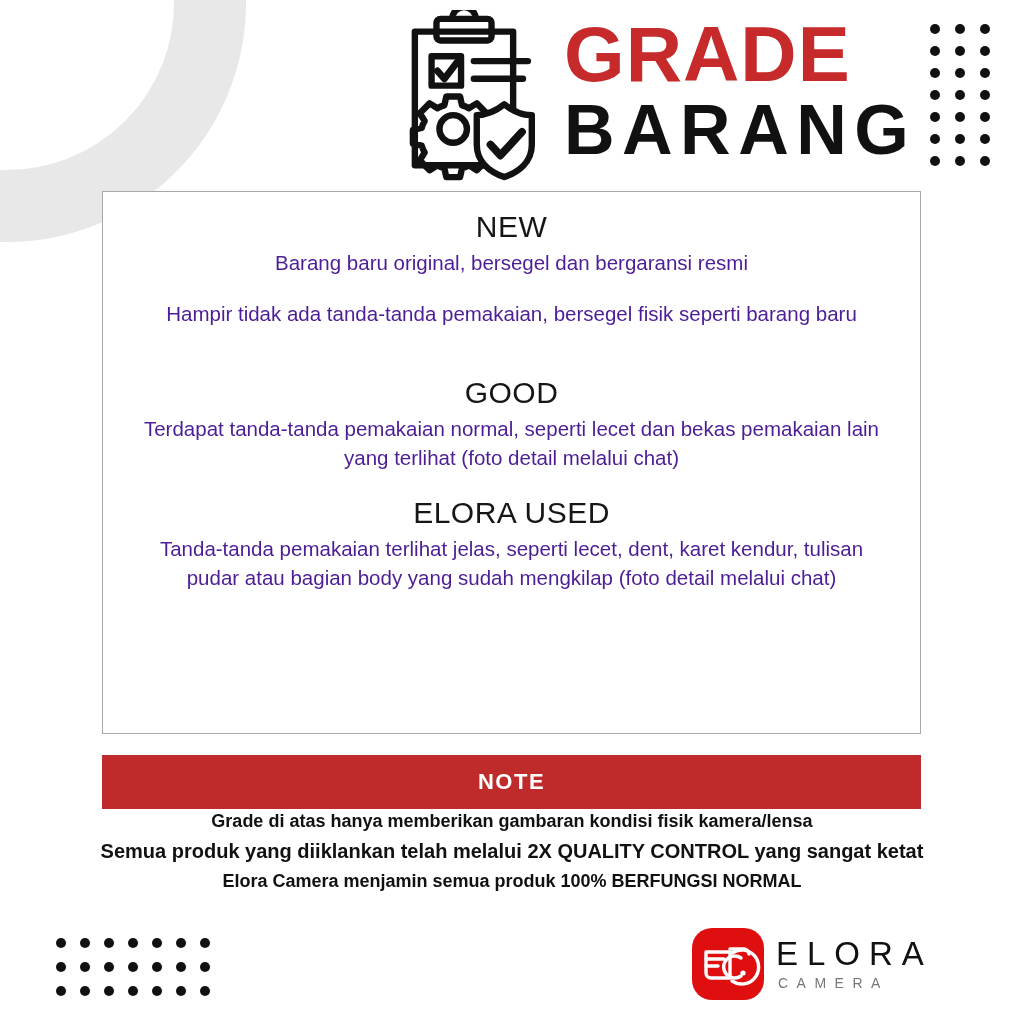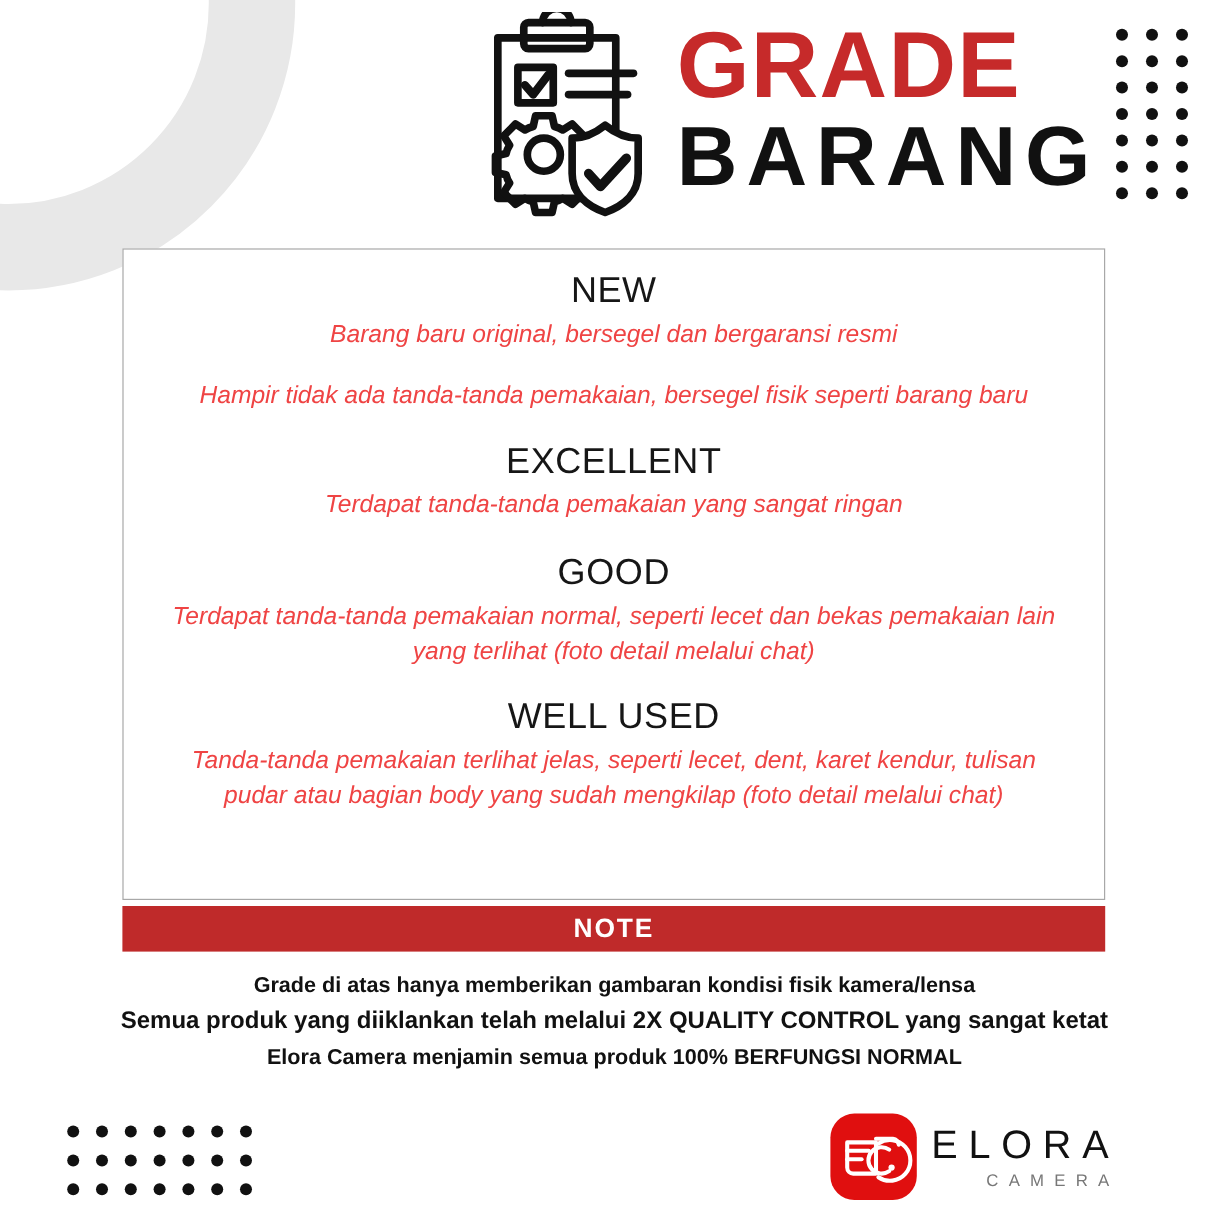--- a/index.html
+++ b/index.html
@@ -74,50 +74,48 @@
   
   .grade-box{
     position:absolute;
     left:102px;top:191px;
     width:819px;height:543px;
     border:1.5px solid #a8a8a8;
     box-sizing:border-box;
     background:#ffffff;
     z-index:2;
     padding:16px 24px 0 24px;
-    margin-top:16px;
   }
   .grade-item{text-align:center;}
   .grade-title{
     font-family:"Liberation Sans","DejaVu Sans",sans-serif;
     font-weight:normal;
     font-size:30px;
     line-height:38px;
     color:#161616;
     letter-spacing:0.5px;
     margin:0;
   }
   .grade-desc{
     font-family:"Liberation Sans","DejaVu Sans",sans-serif;
     font-weight:normal;
     font-size:20.5px;
     line-height:29px;
-    color:#ef4444;
+    color:#4c1d95;
     margin:2px 0 0 0;
-    font-style:italic;
   }
   .gap-1{height:20px;}
   .gap-2{height:22px;}
   .gap-3{height:24px;}
   .gap-4{height:22px;}
 
   
   .note-bar{
     position:absolute;
-    left:102px;top:755px;width:819px;height:38px;
+    left:102px;top:755px;width:819px;height:54px;
     background:#bf2a2a;
     z-index:2;
     display:flex;align-items:center;justify-content:center;
   }
   .note-bar-label{
     color:#ffffff;
     font-family:"Liberation Sans","DejaVu Sans",sans-serif;
     font-weight:bold;
     font-size:22px;
     letter-spacing:1.5px;
@@ -162,21 +160,20 @@
     margin:0;
   }
   .logo-camera{
     font-family:"Liberation Sans","DejaVu Sans",sans-serif;
     font-size:14px;
     line-height:18px;
     color:#777777;
     letter-spacing:8.5px;
     margin:3px 0 0 2px;
     font-weight:normal;
-    text-align:right;
   }
 </style>
 </head>
 <body>
 
 <div class="canvas">
 
   <div class="ring"></div>
 
   <div class="header">
@@ -245,34 +242,30 @@
       <div class="grade-title">NEW</div>
       <div class="grade-desc">Barang baru original, bersegel dan bergaransi resmi</div>
     </div>
     <div class="gap-1"></div>
 
     <div class="grade-item">
       <div class="grade-desc">Hampir tidak ada tanda-tanda pemakaian, bersegel fisik seperti barang baru</div>
     </div>
     <div class="gap-2"></div>
 
-    <div class="grade-item">
-      <div class="grade-title">EXCELLENT</div>
-      <div class="grade-desc">Terdapat tanda-tanda pemakaian yang sangat ringan</div>
-    </div>
     <div class="gap-3"></div>
 
     <div class="grade-item">
       <div class="grade-title">GOOD</div>
       <div class="grade-desc" style="max-width:740px;margin-left:auto;margin-right:auto;">Terdapat tanda-tanda pemakaian normal, seperti lecet dan bekas pemakaian lain yang terlihat (foto detail melalui chat)</div>
     </div>
     <div class="gap-4"></div>
 
     <div class="grade-item">
-      <div class="grade-title">WELL USED</div>
+      <div class="grade-title">ELORA USED</div>
       <div class="grade-desc" style="max-width:740px;margin-left:auto;margin-right:auto;">Tanda-tanda pemakaian terlihat jelas, seperti lecet, dent, karet kendur, tulisan pudar atau bagian body yang sudah mengkilap (foto detail melalui chat)</div>
     </div>
 
   </div>
 
   <div class="note-bar">
     <span class="note-bar-label">NOTE</span>
   </div>
 
   <div class="note-lines">

